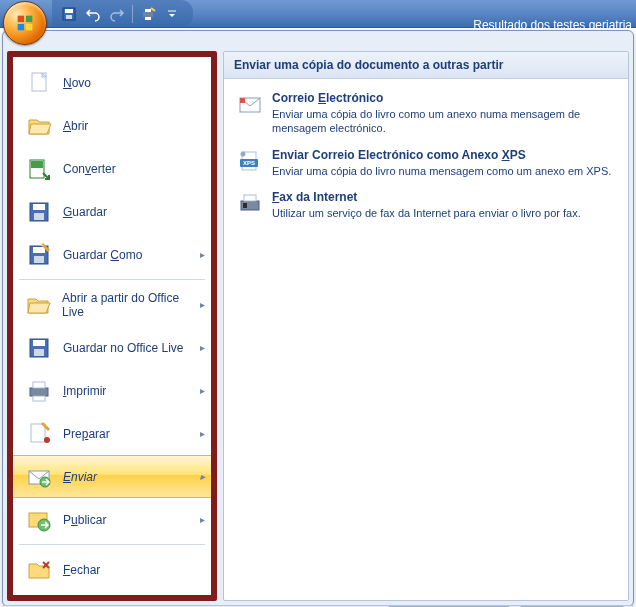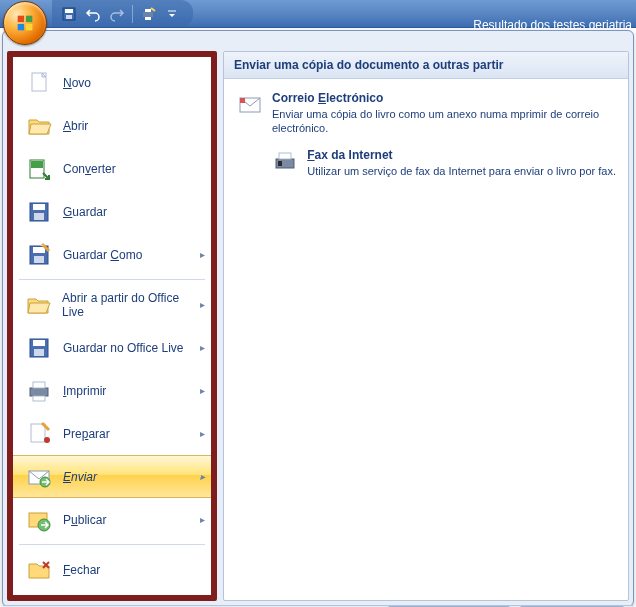--- a/index.html
+++ b/index.html
@@ -171,21 +171,20 @@
   }
   .right-content {
     flex: 1;
     padding: 6px 8px;
   }
   .r-item {
     display: flex;
     padding: 6px 4px;
     cursor: pointer;
     border-radius: 3px;
-    justify-content: flex-end;
   }
   .r-item .r-icon {
     width: 28px;
     height: 28px;
     margin-right: 8px;
     flex-shrink: 0;
     display: flex;
     align-items: center;
     justify-content: center;
   }
@@ -425,21 +424,35 @@
           <div class="r-item">
             <div class="r-icon">
               <svg width="26" height="26" viewBox="0 0 26 26">
                 <rect x="3" y="6" width="20" height="14" fill="#fff" stroke="#8a9bb5"></rect>
                 <path d="M3 6 L13 14 L23 6" fill="none" stroke="#8a9bb5"></path>
                 <rect x="3" y="6" width="5" height="5" fill="#d9534f"></rect>
               </svg>
             </div>
             <div class="r-text">
               <div class="r-title">Correio <span class="ul">E</span>lectrónico</div>
-              <div class="r-desc">Enviar uma cópia do livro como um anexo numa mprimir de correio electrónico.</div>
+              <div class="r-desc">Enviar uma cópia do livro como um anexo numa mensagem de mensagem electrónico.</div>
+            </div>
+          </div>
+          <div class="r-item">
+            <div class="r-icon">
+              <svg width="26" height="26" viewBox="0 0 26 26">
+                <rect x="5" y="3" width="14" height="18" fill="#fff" stroke="#b0bed4"></rect>
+                <rect x="3" y="10" width="18" height="8" rx="1" fill="#3b82c4"></rect>
+                <text x="12" y="16" font-size="6" fill="#fff" text-anchor="middle" font-weight="bold">XPS</text>
+                <circle cx="6" cy="5" r="2.5" fill="#9aa8bf"></circle>
+              </svg>
+            </div>
+            <div class="r-text">
+              <div class="r-title">Enviar Correio Electrónico como Anexo <span class="ul">X</span>PS</div>
+              <div class="r-desc">Enviar uma cópia do livro numa mensagem como um anexo em XPS.</div>
             </div>
           </div>
           <div class="r-item">
             <div class="r-icon">
               <svg width="26" height="26" viewBox="0 0 26 26">
                 <rect x="4" y="10" width="18" height="9" fill="#7a8aa3" stroke="#4e5e78"></rect>
                 <rect x="7" y="4" width="12" height="6" fill="#fff" stroke="#b0bed4"></rect>
                 <rect x="6" y="12" width="4" height="5" fill="#2b2b2b"></rect>
               </svg>
             </div>

